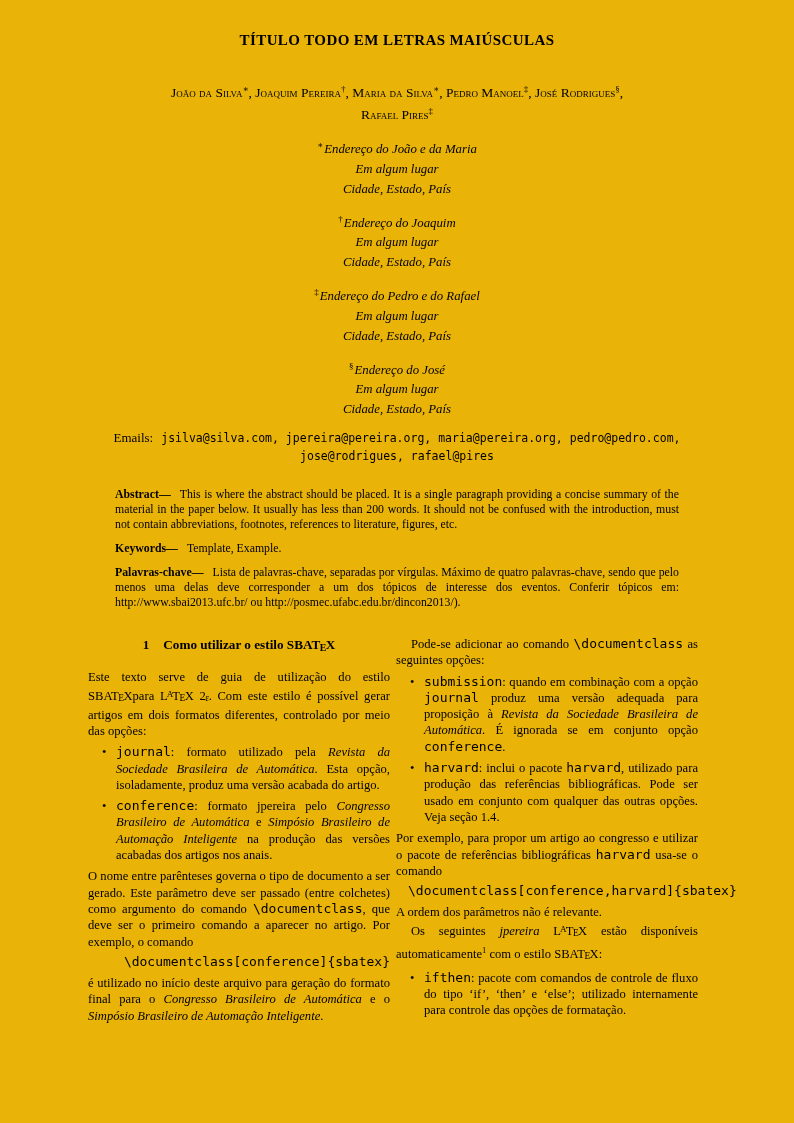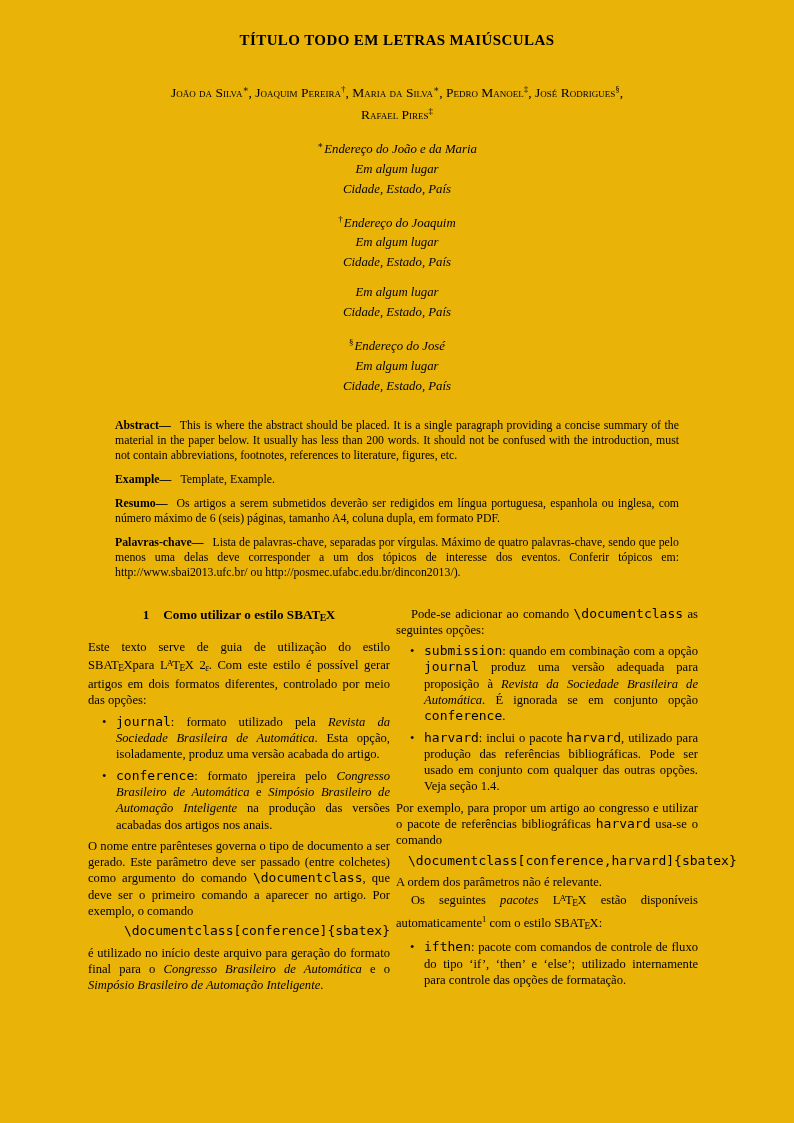--- a/index.html
+++ b/index.html
@@ -55,35 +55,41 @@
         <div><span class="addr-mark">∗</span><span>Endereço do João e da Maria</span></div>
         <div><span>Em algum lugar</span></div>
         <div><span>Cidade, Estado, País</span></div>
       </div>
       <div class="addr">
         <div><span class="addr-mark">†</span><span>Endereço do Joaquim</span></div>
         <div><span>Em algum lugar</span></div>
         <div><span>Cidade, Estado, País</span></div>
       </div>
       <div class="addr">
+        <div><span class="addr-mark">‡</span><span>Endereço do Pedro e do Rafael</span></div>
         <div><span>Em algum lugar</span></div>
         <div><span>Cidade, Estado, País</span></div>
       </div>
       <div class="addr">
         <div><span class="addr-mark">§</span><span>Endereço do José</span></div>
         <div><span>Em algum lugar</span></div>
         <div><span>Cidade, Estado, País</span></div>
       </div>
     </div>
 
+  <div class="emails">
+    <div>
+      <span class="emails-label">Emails:</span><span class="tt">jsilva@silva.com, jpereira@pereira.org, maria@pereira.org, pedro@pedro.com,</span>
+    </div>
+    <div class="tt">jose@rodrigues, rafael@pires</div>
+  </div>
 
   <div class="abstracts" id="abstracts">
       <div class="abs-block"><span class="abs-label">Abstract—</span><span>This is where the abstract should be placed. It is a single paragraph providing a concise summary of the material in the paper below. It usually has less than 200 words. It should not be confused with the introduction, must not contain abbreviations, footnotes, references to literature, figures, etc.</span></div>
-      <div class="abs-block"><span class="abs-label">Example—</span><span>Template, Example.</span></div>
-      <div class="abs-block"><span class="abs-label">Resumo—</span><span>Os artigos a serem submetidos deverão ser redigidos em língua portuguesa, espanhola ou inglesa, com número máximo de 6 (seis) páginas, tamanho A4, coluna dupla, em formato PDF.</span></div>
+      <div class="abs-block"><span class="abs-label">Keywords—</span><span>Template, Example.</span></div>
       <div class="abs-block"><span class="abs-label">Palavras-chave—</span><span>Lista de palavras-chave, separadas por vírgulas. Máximo de quatro palavras-chave, sendo que pelo menos uma delas deve corresponder a um dos tópicos de interesse dos eventos. Conferir tópicos em: http://www.sbai2013.ufc.br/ ou http://posmec.ufabc.edu.br/dincon2013/).</span></div>
     </div>
 
   <div class="twocol">
     <div class="col">
       <div class="sec-head">
         <span class="sec-num">1</span><span><span>Como utilizar o estilo </span><span>SBAT</span><span class="texsub">E</span><span>X</span></span>
       </div>
       <div id="col-left-blocks">
           <div class="para"><span>Este texto serve de guia de utilização do estilo </span><span>SBAT</span><span class="texsub">E</span><span>X</span><span>para </span><span>L</span><span class="texsup">A</span><span>T</span><span class="texsub">E</span><span>X 2</span><span class="texsub">ε</span><span>. Com este estilo é possível gerar artigos em dois formatos diferentes, controlado por meio das opções:</span></div>
@@ -95,19 +101,19 @@
         </div>
     </div>
     <div class="col">
       <div id="col-right-blocks">
           <div class="para indent"><span>Pode-se adicionar ao comando </span><span class="tt">\documentclass</span><span> as seguintes opções:</span></div>
           <div class="li"><span class="tt">submission</span><span>: quando em combinação com a opção </span><span class="tt">journal</span><span> produz uma versão adequada para proposição à </span><span class="it">Revista da Sociedade Brasileira de Automática</span><span>. É ignorada se em conjunto opção </span><span class="tt">conference</span><span>.</span></div>
           <div class="li"><span class="tt">harvard</span><span>: inclui o pacote </span><span class="tt">harvard</span><span>, utilizado para produção das referências bibliográficas. Pode ser usado em conjunto com qualquer das outras opções. Veja seção 1.4.</span></div>
           <div class="para"><span>Por exemplo, para propor um artigo ao congresso e utilizar o pacote de referências bibliográficas </span><span class="tt">harvard</span><span> usa-se o comando</span></div>
           <div class="codeline"><span class="tt">\documentclass[conference,harvard]{sbatex}</span></div>
           <div class="para"><span>A ordem dos parâmetros não é relevante.</span></div>
-          <div class="para indent"><span>Os seguintes </span><span class="it">pacotes</span><span> </span><span>L</span><span class="texsup">A</span><span>T</span><span class="texsub">E</span><span>X</span><span> estão disponíveis automaticamente</span><span class="supn">1</span><span> com o estilo </span><span>SBAT</span><span class="texsub">E</span><span>X:</span></div>
+          <div class="para indent"><span>Os seguintes </span><span class="it">jpereira</span><span> </span><span>L</span><span class="texsup">A</span><span>T</span><span class="texsub">E</span><span>X</span><span> estão disponíveis automaticamente</span><span class="supn">1</span><span> com o estilo </span><span>SBAT</span><span class="texsub">E</span><span>X:</span></div>
           <div class="li"><span class="tt">ifthen</span><span>: pacote com comandos de controle de fluxo do tipo ‘if’, ‘then’ e ‘else’; utilizado internamente para controle das opções de formatação.</span></div>
         </div>
     </div>
   </div>
 
 </div>
 
 </body></html>

